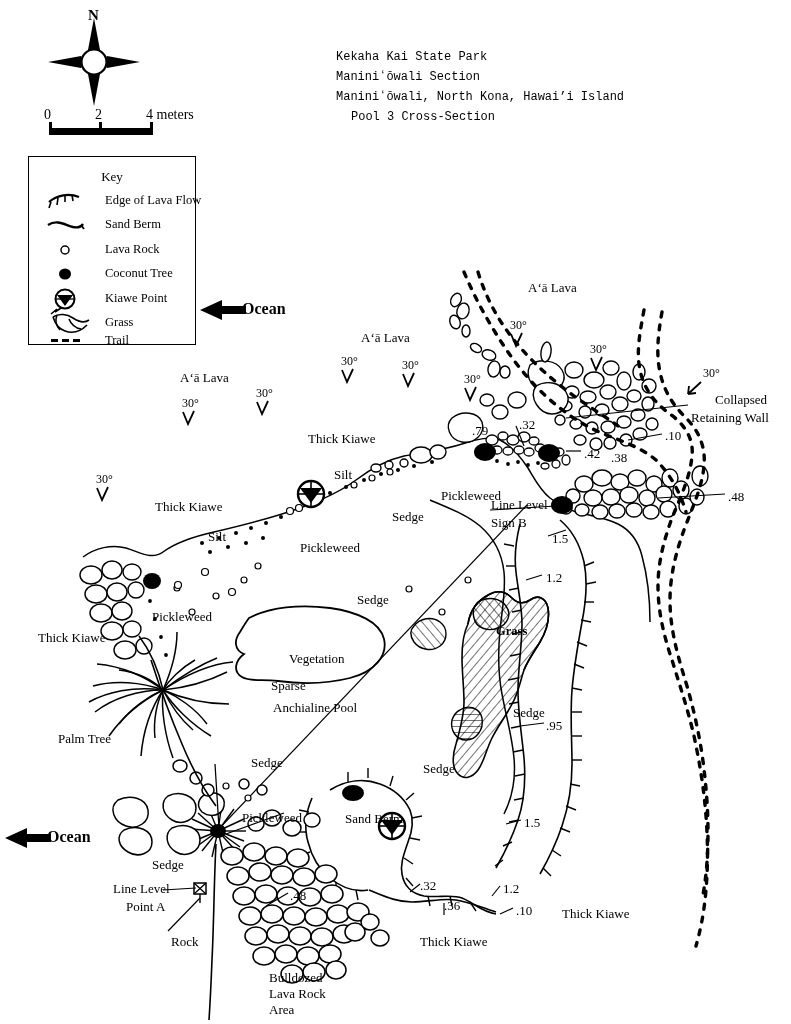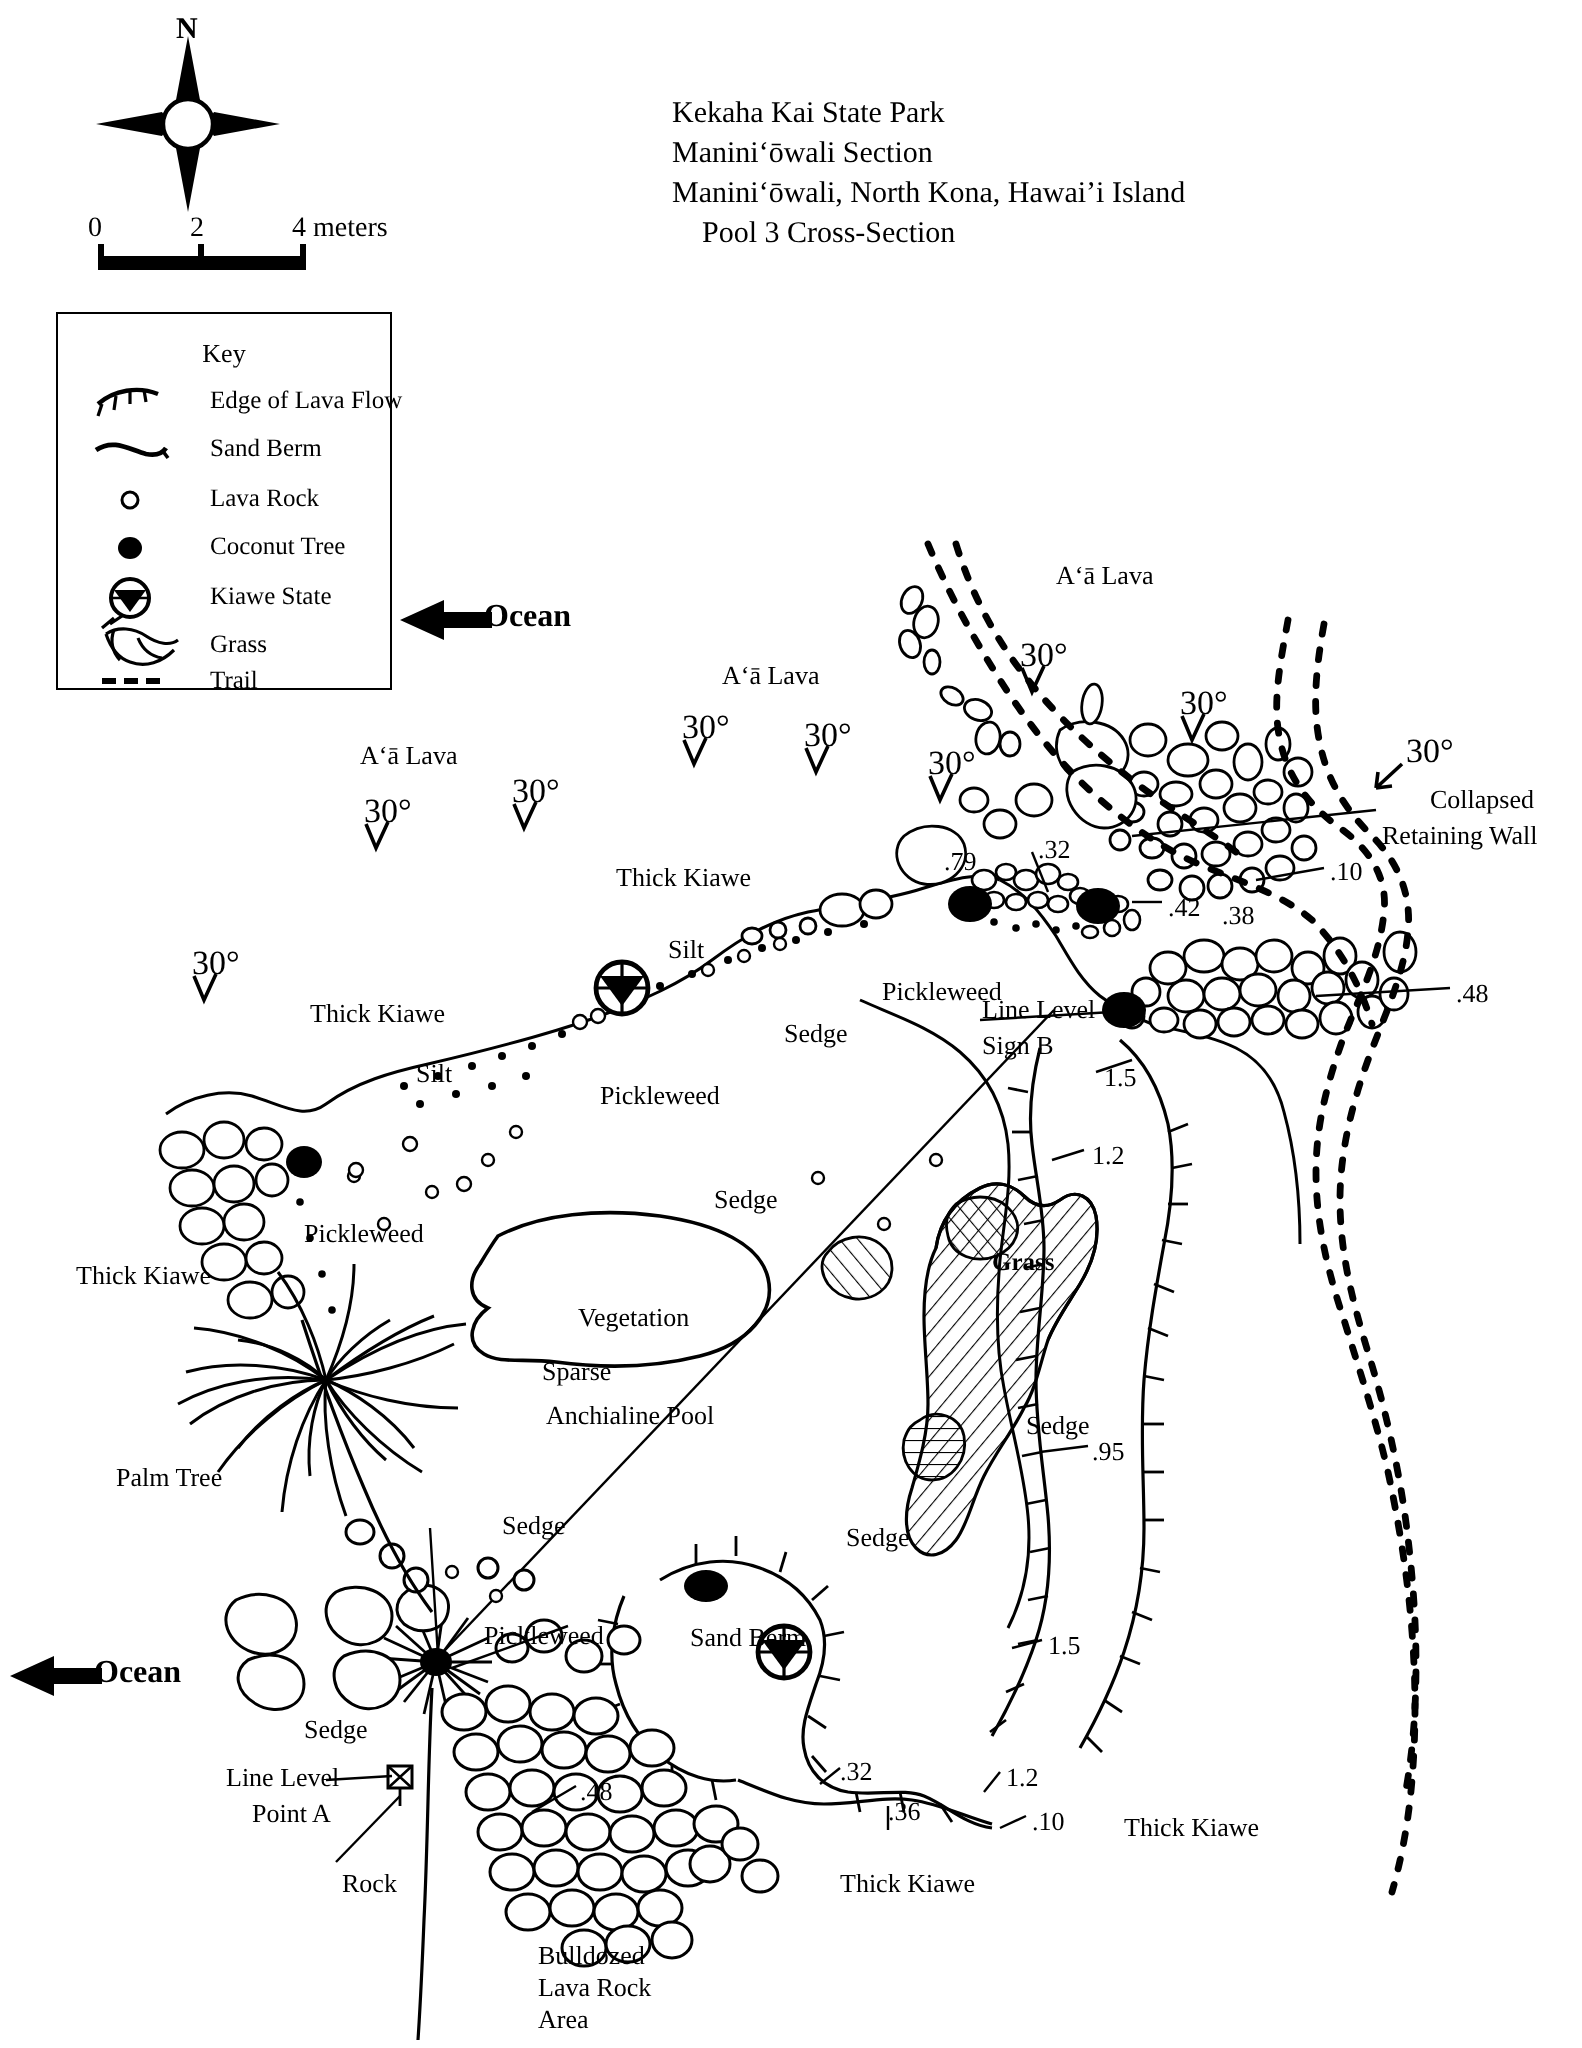--- a/index.html
+++ b/index.html
@@ -3,26 +3,26 @@
 <meta charset="utf-8">
 <style>
   html,body{margin:0;padding:0;background:#fff;}
   body{
     width:791px;height:1024px;position:relative;overflow:hidden;
     font-family:"Liberation Serif", serif;
     color:#000;
   }
   #map{position:absolute;left:0;top:0;width:791px;height:1024px;}
   .lbl{position:absolute;white-space:nowrap;font-family:"Liberation Serif",serif;color:#000;}
-  .t-title{font-size:15px;line-height:20px;}
+  .t-title{font-size:12px;line-height:20px;font-family:Liberation Mono, monospace;}
   .t-key{font-size:13px;}
   .t-keyitem{font-size:12.5px;}
   .t-map{font-size:13px;}
   .t-meas{font-size:13px;}
-  .t-deg{font-size:17px;}
+  .t-deg{font-size:12px;}
   .t-ocean{font-size:16px;font-weight:bold;}
   .t-scale{font-size:14px;}
   .t-grass{font-size:12.5px;font-weight:bold;}
   .t-n{font-size:15px;font-weight:bold;}
   .keybox{position:absolute;border:1.6px solid #000;background:#fff;}
   .ctr{text-align:center;}
 </style>
 </head>
 <body>
 
@@ -557,21 +557,21 @@
       <rect x="22" y="182" width="7" height="3" fill="#000"></rect>
       <rect x="33" y="182" width="7" height="3" fill="#000"></rect>
       <rect x="44" y="182" width="7" height="3" fill="#000"></rect>
     </g>
   </svg>
 
   <div class="lbl t-keyitem" style="left:76px;top:36px;">Edge of Lava Flow</div>
   <div class="lbl t-keyitem" style="left:76px;top:60px;">Sand Berm</div>
   <div class="lbl t-keyitem" style="left:76px;top:85px;">Lava Rock</div>
   <div class="lbl t-keyitem" style="left:76px;top:109px;">Coconut Tree</div>
-  <div class="lbl t-keyitem" style="left:76px;top:134px;">Kiawe State</div>
+  <div class="lbl t-keyitem" style="left:76px;top:134px;">Kiawe Point</div>
   <div class="lbl t-keyitem" style="left:76px;top:158px;">Grass</div>
   <div class="lbl t-keyitem" style="left:76px;top:176px;">Trail</div>
 </div>
 
 <div class="lbl t-ocean" style="left:242px;top:300px;">Ocean</div>
 <div class="lbl t-ocean" style="left:47px;top:828px;">Ocean</div>
 
 <div id="dip-layer">
     <div class="lbl t-deg" style="left: 182px; top: 396px;">30°</div>
     <svg viewBox="0 0 20 20" style="position: absolute; width: 20px; height: 20px; left: 180px; top: 410px;">

